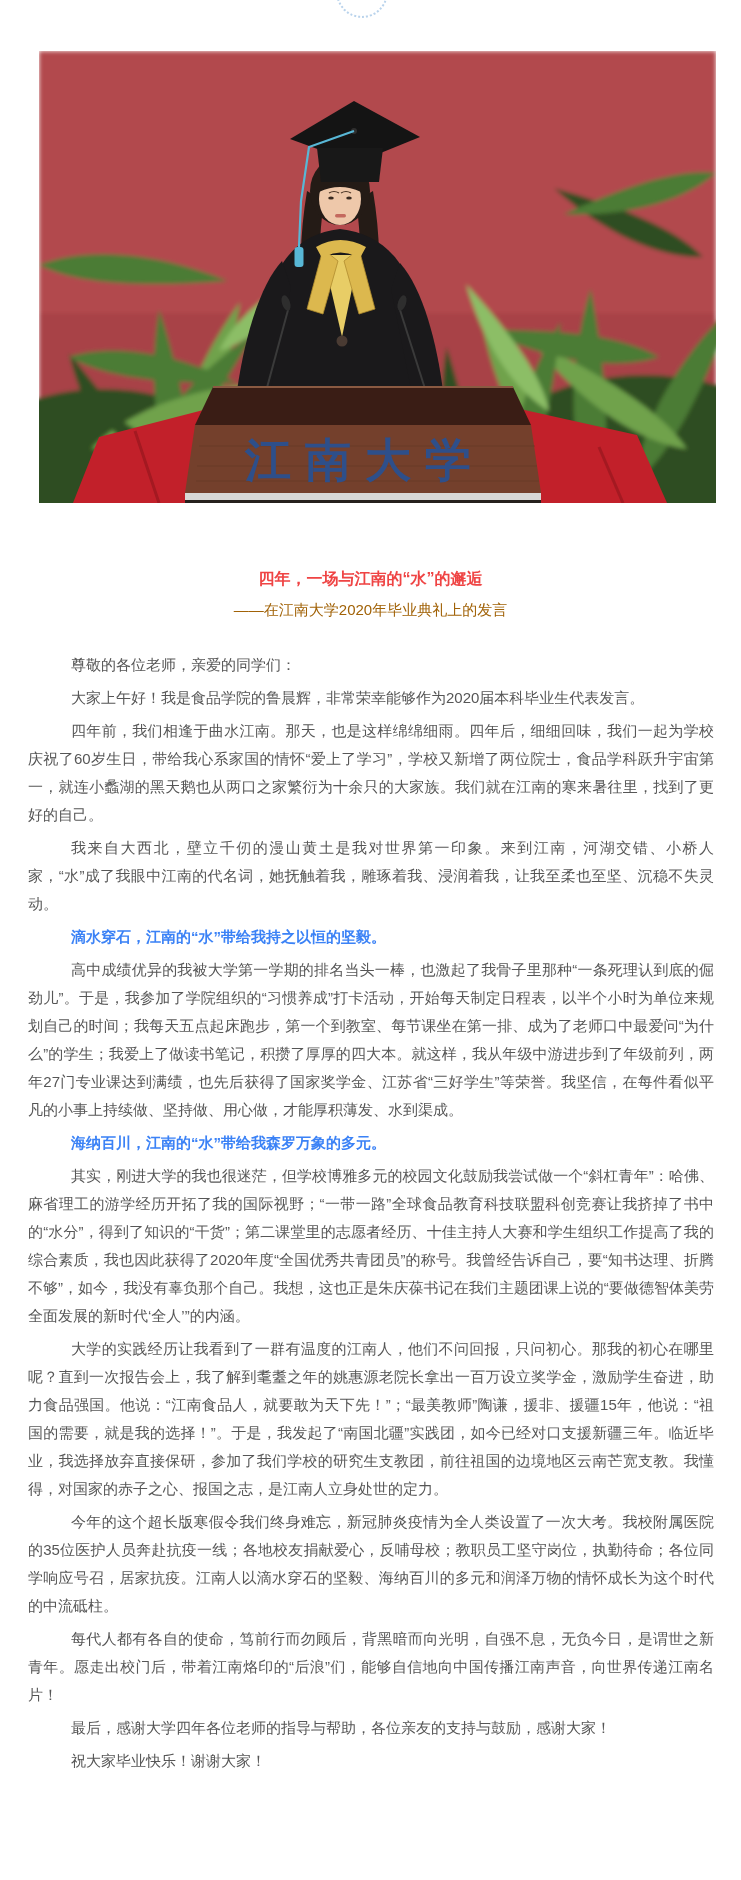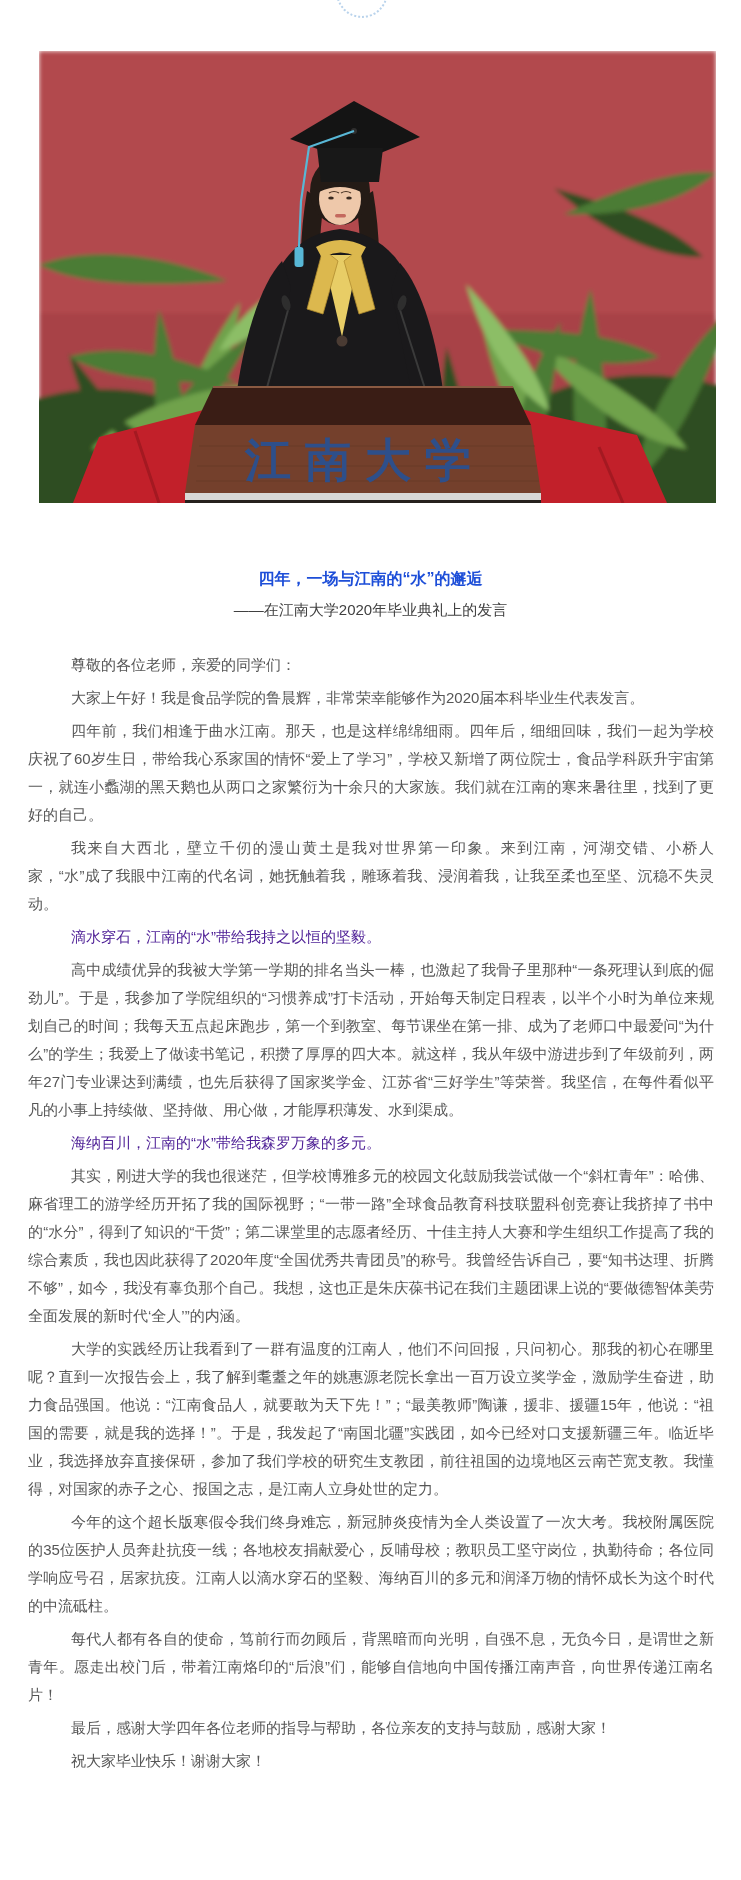--- a/index.html
+++ b/index.html
@@ -4,26 +4,26 @@
 <style>
   html,body{margin:0;padding:0;background:#ffffff;}
   body{width:741px;font-family:"Liberation Sans","DejaVu Sans",sans-serif;}
   .page{position:relative;width:741px;min-height:1880px;background:#fff;overflow:hidden;}
   .spinner{position:absolute;top:-34px;left:336px;width:48px;height:48px;
     border:2px dotted #b9d3ec;border-radius:50%;}
   figure.photo{margin:51px 0 0 39px;padding:0;width:677px;height:452px;line-height:0;border-radius:17px;}
   figure.photo svg{display:block;}
   .header-block{margin-top:60px;text-align:center;}
   .header-block div{line-height:31px;}
-  .title{font-size:16px;font-weight:bold;color:#1d4ed8;}
-  .subline{font-size:15px;color:#404040;}
+  .title{font-size:16px;font-weight:bold;color:#ef4444;}
+  .subline{font-size:15px;color:#a16207;}
   .article-body{margin-top:26px;padding:0 27px 40px 28px;font-size:15px;
     line-height:28px;color:#565656;text-align:justify;}
   .article-body p{margin:0 0 5px 0;text-indent:43px;}
-  .article-body p.bold{font-weight:normal;color:#4c1d95;}
+  .article-body p.bold{font-weight:bold;color:#3b82f6;}
   .pod-text{font-family:"DejaVu Sans",sans-serif;font-weight:bold;}
 </style>
 </head>
 <body>
 
 <div class="page">
 
   <div class="spinner"></div>
 
   <figure class="photo">

